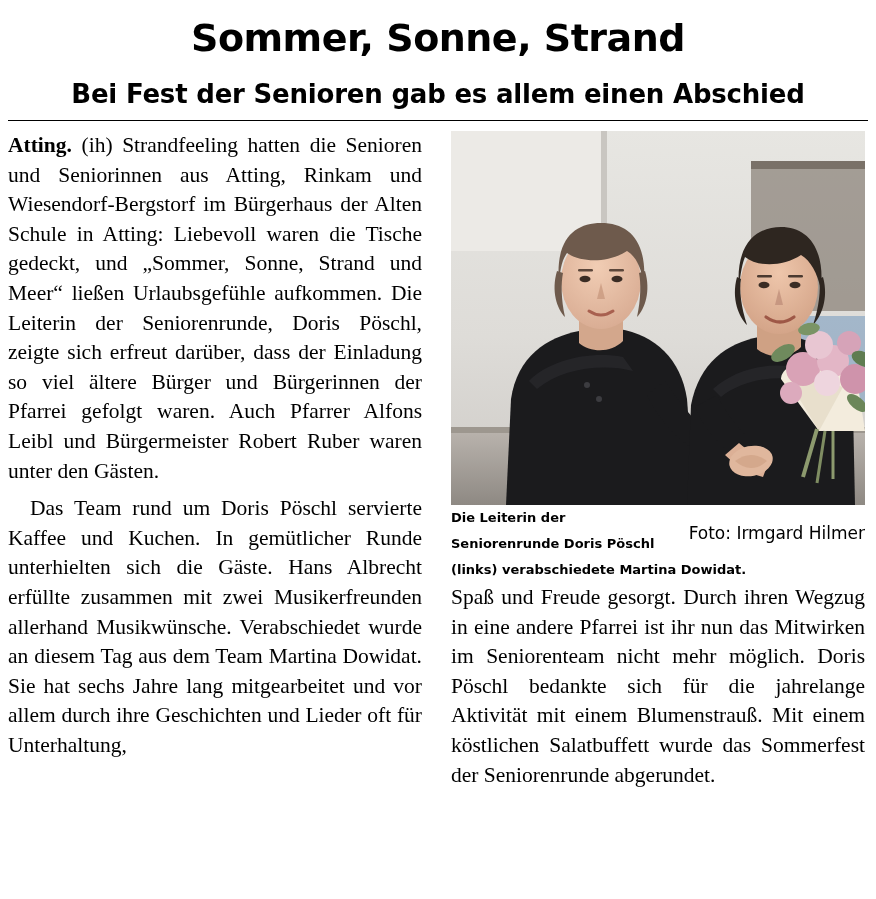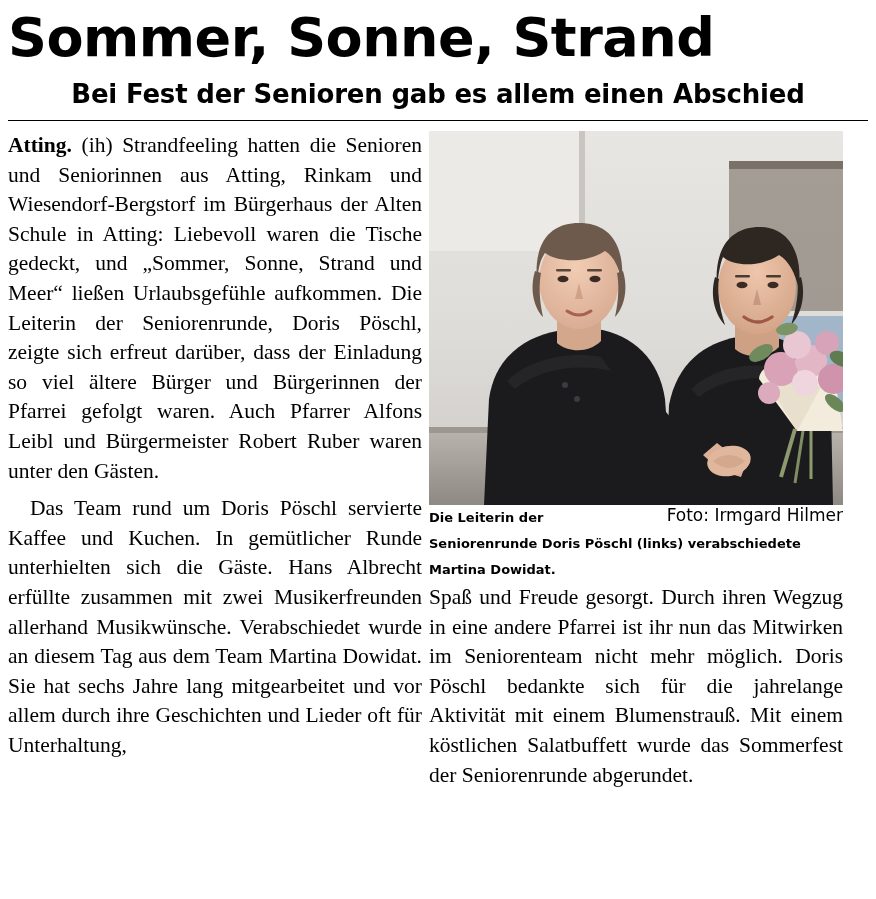--- a/index.html
+++ b/index.html
@@ -17,43 +17,44 @@
   .page {
     width: 876px;
     height: 899px;
     position: relative;
     box-sizing: border-box;
     padding: 0 8px;
   }
   .headline {
     font-family: "DejaVu Sans", sans-serif;
     font-weight: bold;
-    font-size: 54px;
+    font-size: 38px;
     line-height: 60px;
+    text-align: center;
     letter-spacing: -0.5px;
     margin: 8px 0 0 0;
   }
   .subhead {
     font-family: "DejaVu Sans", sans-serif;
     font-weight: bold;
     font-size: 26px;
     line-height: 32px;
     text-align: center;
     margin: 10px 0 0 0;
     letter-spacing: -0.2px;
   }
   .rule {
     height: 1px;
     background: #000000;
     margin: 10px 0 0 0;
     width: 100%;
   }
   .columns {
     display: flex;
-    gap: 7px;
+    gap: 29px;
     margin-top: 10px;
   }
   .col {
     width: 414px;
     flex: 0 0 414px;
   }
   p.body {
     margin: 0;
     font-size: 21.5px;
     line-height: 29.6px;
@@ -86,20 +87,21 @@
     font-size: 13px;
     line-height: 26px;
     margin-top: 8px;
   }
   .credit {
     font-family: "DejaVu Sans", sans-serif;
     font-weight: normal;
     font-size: 17px;
     float: right;
     margin-left: 12px;
+    margin-top: 18px;
   }
   .caption-row {
     overflow: hidden;
   }
   .after-photo {
     margin-top: 14px;
   }
 </style>
 </head>
 <body>

